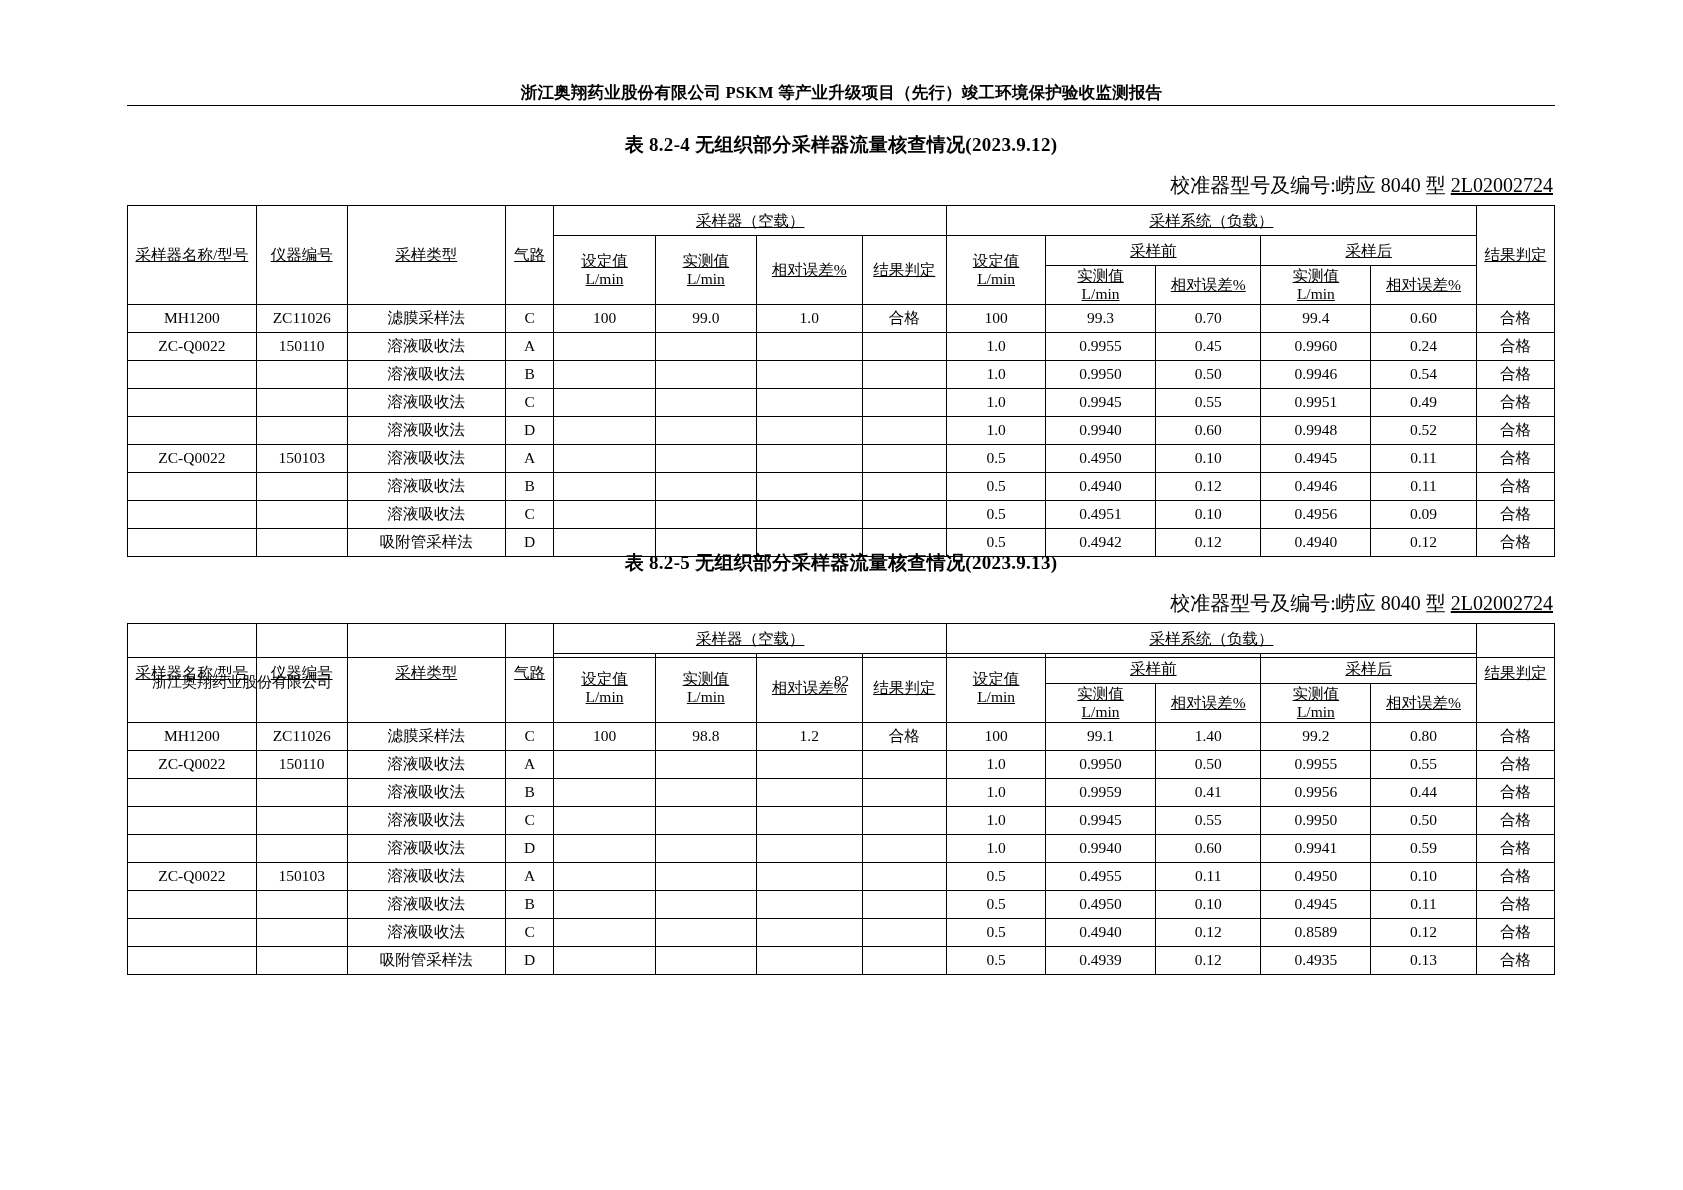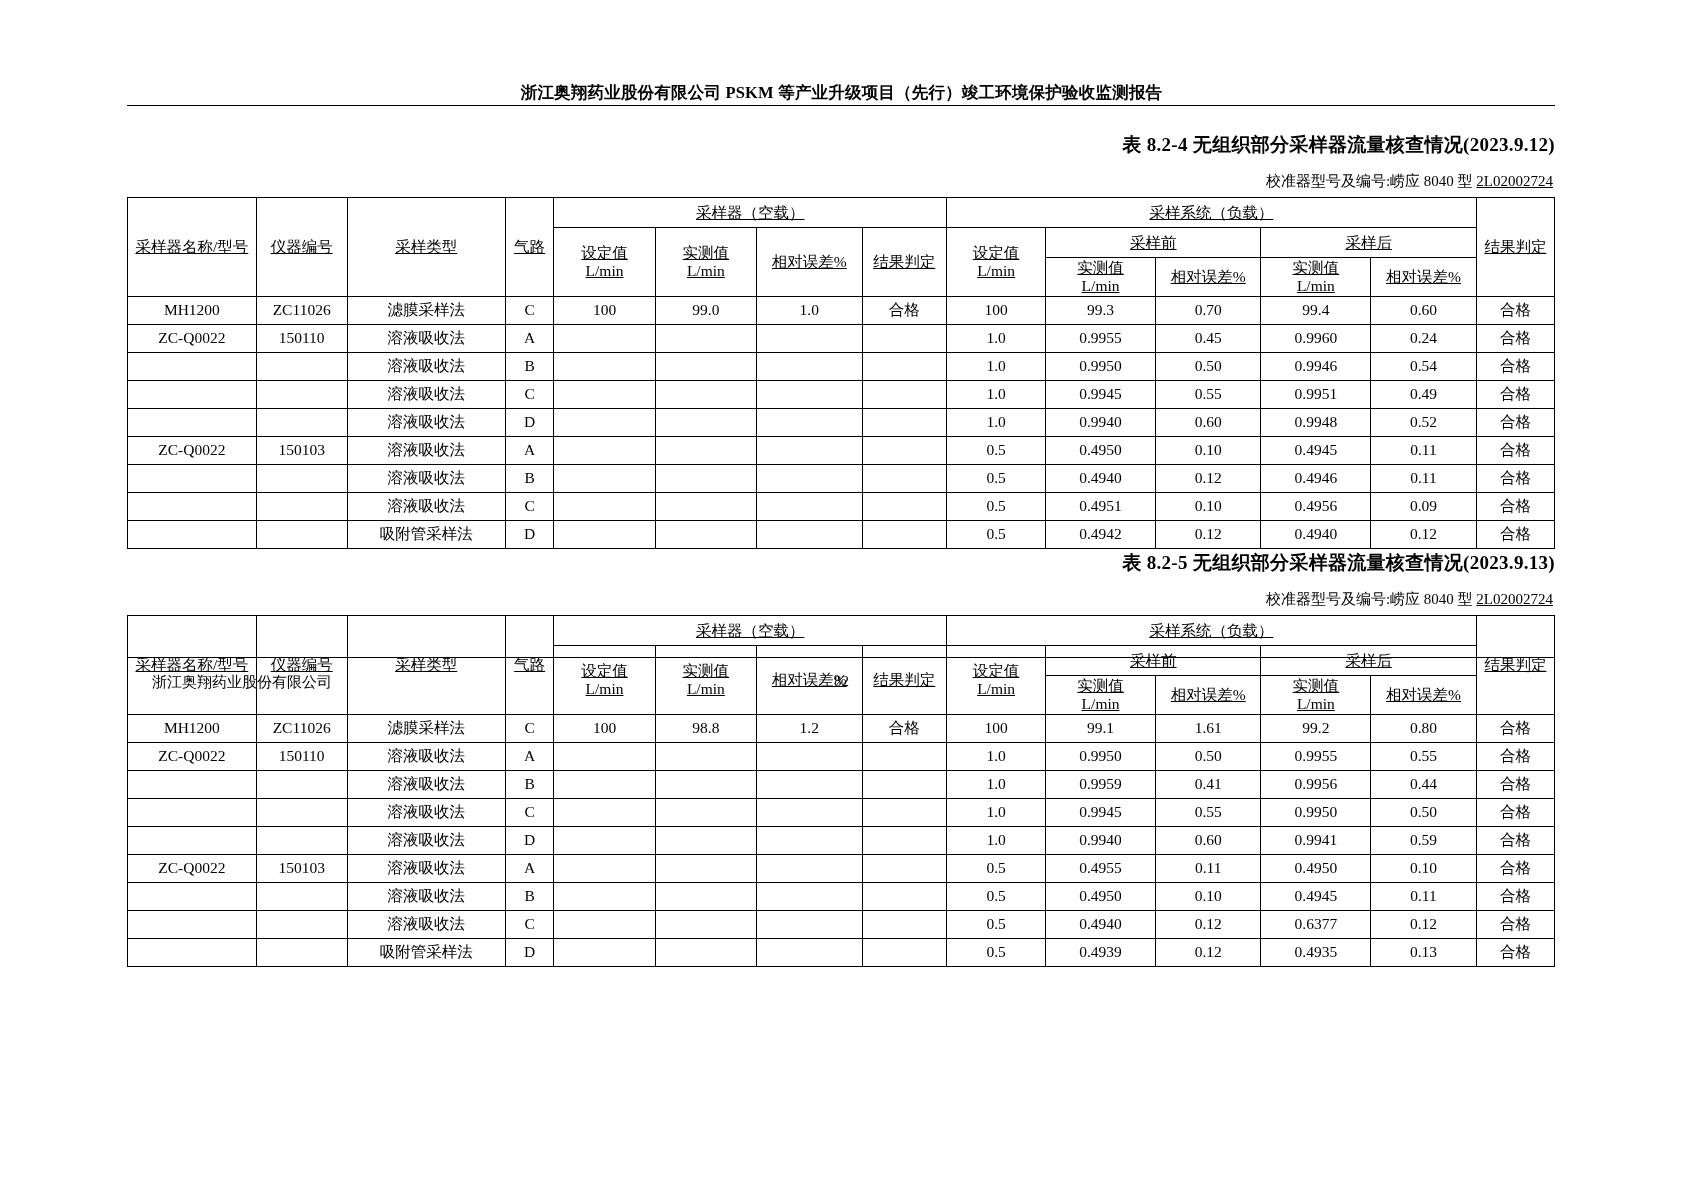--- a/index.html
+++ b/index.html
@@ -47,26 +47,26 @@
     border-top:1.6px solid #000;
   }
 
   .block { position:absolute; left:127px; width:1428px; }
   .block-1 { top:132px; }
   .block-2 { top:550px; }
 
   .tbl-title {
     font-size:19px;
     font-weight:bold;
-    text-align:right;
+    text-align:center;
     margin:0 0 14px 0;
     letter-spacing:0.3px;
   }
   .calib-line {
-    font-size:15px;
+    font-size:20px;
     text-align:right;
     margin:0 0 6px 0;
     padding-right:2px;
     white-space:nowrap;
   }
   .calib-line .underline { text-decoration:underline; }
 
   table.grid {
     border-collapse:collapse;
     width:1428px;
@@ -393,21 +393,21 @@
             <td>MH1200</td>
             <td>ZC11026</td>
             <td>滤膜采样法</td>
             <td>C</td>
             <td>100</td>
             <td>98.8</td>
             <td>1.2</td>
             <td>合格</td>
             <td>100</td>
             <td>99.1</td>
-            <td>1.61</td>
+            <td>1.40</td>
             <td>99.2</td>
             <td>0.80</td>
             <td>合格</td>
           </tr>
           <tr class="row-h">
             <td>ZC-Q0022</td>
             <td>150110</td>
             <td>溶液吸收法</td>
             <td>A</td>
             <td></td>
@@ -506,21 +506,21 @@
             <td></td>
             <td>溶液吸收法</td>
             <td>C</td>
             <td></td>
             <td></td>
             <td></td>
             <td></td>
             <td>0.5</td>
             <td>0.4940</td>
             <td>0.12</td>
-            <td>0.6377</td>
+            <td>0.8589</td>
             <td>0.12</td>
             <td>合格</td>
           </tr>
           <tr class="row-h">
             <td></td>
             <td></td>
             <td>吸附管采样法</td>
             <td>D</td>
             <td></td>
             <td></td>

